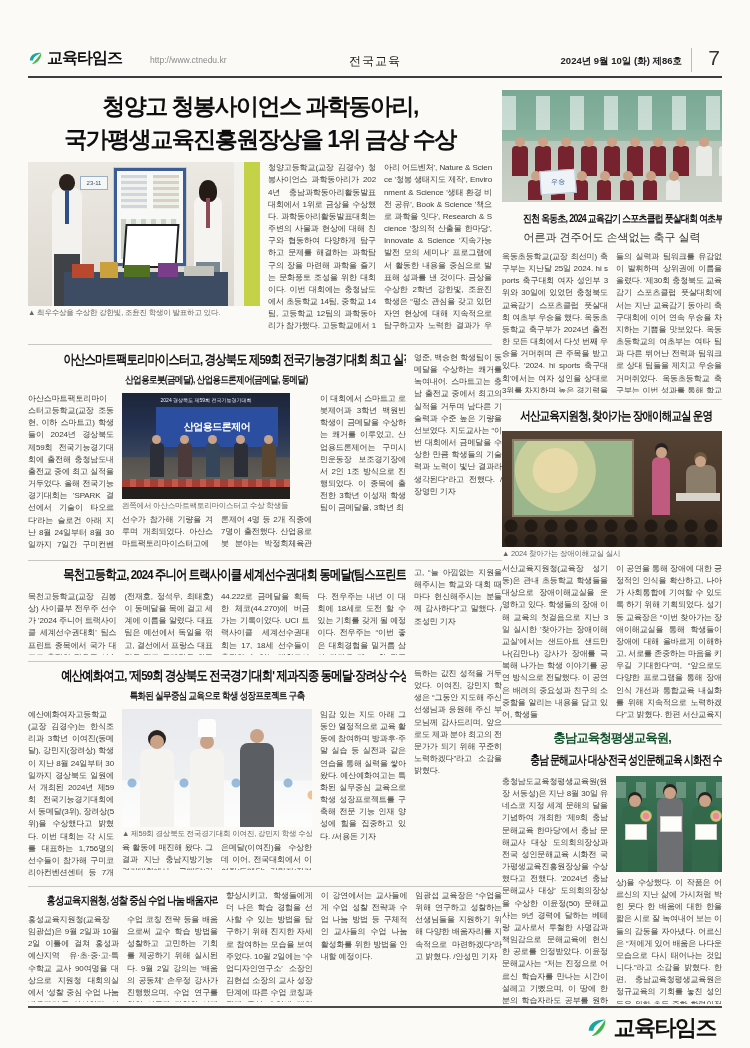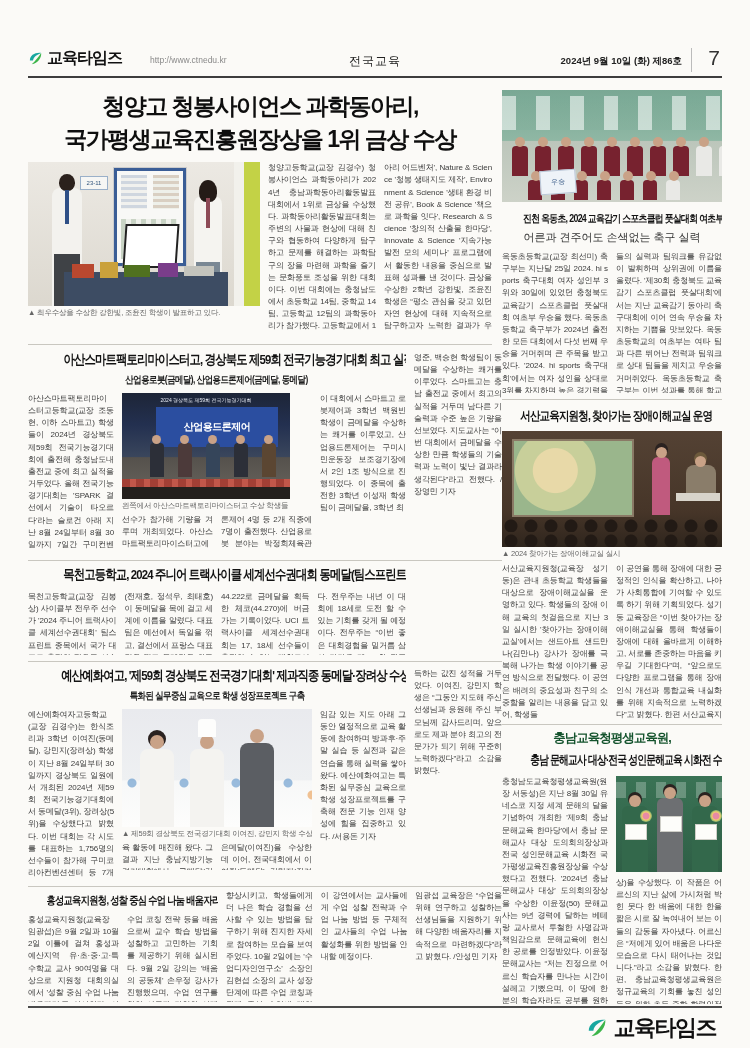--- a/index.html
+++ b/index.html
@@ -180,21 +180,21 @@
           <div class="abs" style="left:0;bottom:0;width:100%;height:12px;background:#24201d;"></div>
         </div>
         <div class="cap">왼쪽에서 아산스마트팩토리마이스터고 수상 학생들</div>
         <div class="row" style="margin-top:3px;height:38px;">
           <div class="col" style="flex:1;">선수가 참가해 기량을 겨루며 개최되었다. 아산스마트팩토리마이스터고에서는 이번 대회에 산업용로봇 3명, 산업용드</div>
           <div class="col" style="flex:1;">론제어 4명 등 2개 직종에 7명이 출전했다. 산업용로봇 분야는 박정희체육관 보조경기장에서 진행되었다.</div>
         </div>
       </div>
       <div class="col" style="flex:1;">이 대회에서 스마트고 로봇제어과 3학년 백원빈 학생이 금메달을 수상하는 쾌거를 이루었고, 산업용드론제어는 구미시민운동장 보조경기장에서 2인 1조 방식으로 진행되었다. 이 종목에 출전한 3학년 이성재 학생팀이 금메달을, 3학년 최</div>
     </div>
-    <div class="col" style="position:absolute;right:0;top:2px;width:88px;height:200px;">영준, 백승현 학생팀이 동메달을 수상하는 쾌거를 이루었다. 스마트고는 충남 출전교 중에서 최고의 실적을 거두며 남다른 기술력과 수준 높은 기량을 선보였다. 지도교사는 “이번 대회에서 금메달을 수상한 만큼 학생들의 기술력과 노력이 빛난 결과라 생각된다”라고 전했다. /장영민 기자</div>
+    <div class="col" style="position:absolute;right:0;top:2px;width:88px;height:200px;">영준, 백승현 학생팀이 동메달을 수상하는 쾌거를 녹여내어. 스마트고는 충남 출전교 중에서 최고의 실적을 거두며 남다른 기술력과 수준 높은 기량을 선보였다. 지도교사는 “이번 대회에서 금메달을 수상한 만큼 학생들의 기술력과 노력이 빛난 결과라 생각된다”라고 전했다. /장영민 기자</div>
   </div>
   <div class="hr" style="top:560px;left:28px;width:474px;"></div>
 
   <div class="art" style="top:406px;left:502px;width:220px;height:314px;">
     <div style="text-align:right;white-space:nowrap;overflow:hidden;">
       <span class="squeeze" style="font-size:12.5px;font-weight:800;color:#131313;letter-spacing:-1px;">서산교육지원청, 찾아가는 장애이해교실 운영</span>
     </div>
     <div class="ph" style="margin-top:6px;width:220px;height:116px;background:linear-gradient(#544234,#463528 70%,#2e251d 100%);">
       <div class="abs" style="left:10px;top:8px;width:118px;height:74px;background:radial-gradient(circle at 35% 40%,#e8d9a8 0 22px,#c8cf9a 23px 40px,#9ab68c 41px 100%);border:2px solid #8a7a66;"></div>
       <div class="abs" style="left:150px;top:26px;width:18px;height:58px;background:#c05a7e;border-radius:6px 6px 0 0;">
@@ -217,20 +217,21 @@
   <div class="art" style="top:565px;left:28px;width:474px;height:92px;">
     <div style="margin-right:96px;text-align:center;overflow:hidden;">
       <span class="ttl-m squeeze">목천고등학교, 2024 주니어 트랙사이클 세계선수권대회 동메달(팀스프린트) 획득</span>
     </div>
     <div class="row" style="margin-top:7px;height:64px;margin-right:96px;">
       <div class="col" style="flex:1;">목천고등학교(교장 김봉상) 사이클부 전우주 선수가 '2024 주니어 트랙사이클 세계선수권대회' 팀스프린트 종목에서 국가 대표로 출전한 전우주 선수 외 3명</div>
       <div class="col" style="flex:1;">(전재호, 정석우, 최태호)이 동메달을 목에 걸고 세계에 이름을 알렸다. 대표팀은 예선에서 독일을 꺾고, 결선에서 프랑스 대표팀을 꺾고 동메달을 획득했다. 한국 대표팀의 기록은</div>
       <div class="col" style="flex:1;">44.222로 금메달을 획득한 체코(44.270)에 버금가는 기록이었다. UCI 트랙사이클 세계선수권대회는 17, 18세 선수들이 출전할 수 있는 대회로서 전우주는 올 해 17세로 이번 대회 첫 출전했</div>
       <div class="col" style="flex:1;">다. 전우주는 내년 이 대회에 18세로 도전 할 수 있는 기회를 갖게 될 예정이다. 전우주는 “이번 좋은 대회경험을 밑거름 삼아 다가올 제105회 전국체전에서 좋은 성적을 거두도록 하겠다”라며 소감을 전했</div>
     </div>
+    <div class="col" style="position:absolute;right:0;top:2px;width:88px;height:88px;">고, “늘 아낌없는 지원을 해주시는 학교와 대회 때마다 헌신해주시는 분들께 감사하다”고 말했다. /조성민 기자</div>
   </div>
   <div class="hr" style="top:661px;left:28px;width:474px;"></div>
 
   <div class="art" style="top:666px;left:28px;width:474px;height:216px;">
     <div style="margin-right:96px;text-align:center;overflow:hidden;">
       <span class="ttl-m squeeze">예산예화여고, '제59회 경상북도 전국경기대회' 제과직종 동메달·장려상 수상</span>
     </div>
     <div style="margin-right:96px;text-align:center;overflow:hidden;">
       <span class="ttl-sub squeeze">특화된 실무중심 교육으로 학생 성장프로젝트 구축</span>
     </div>

